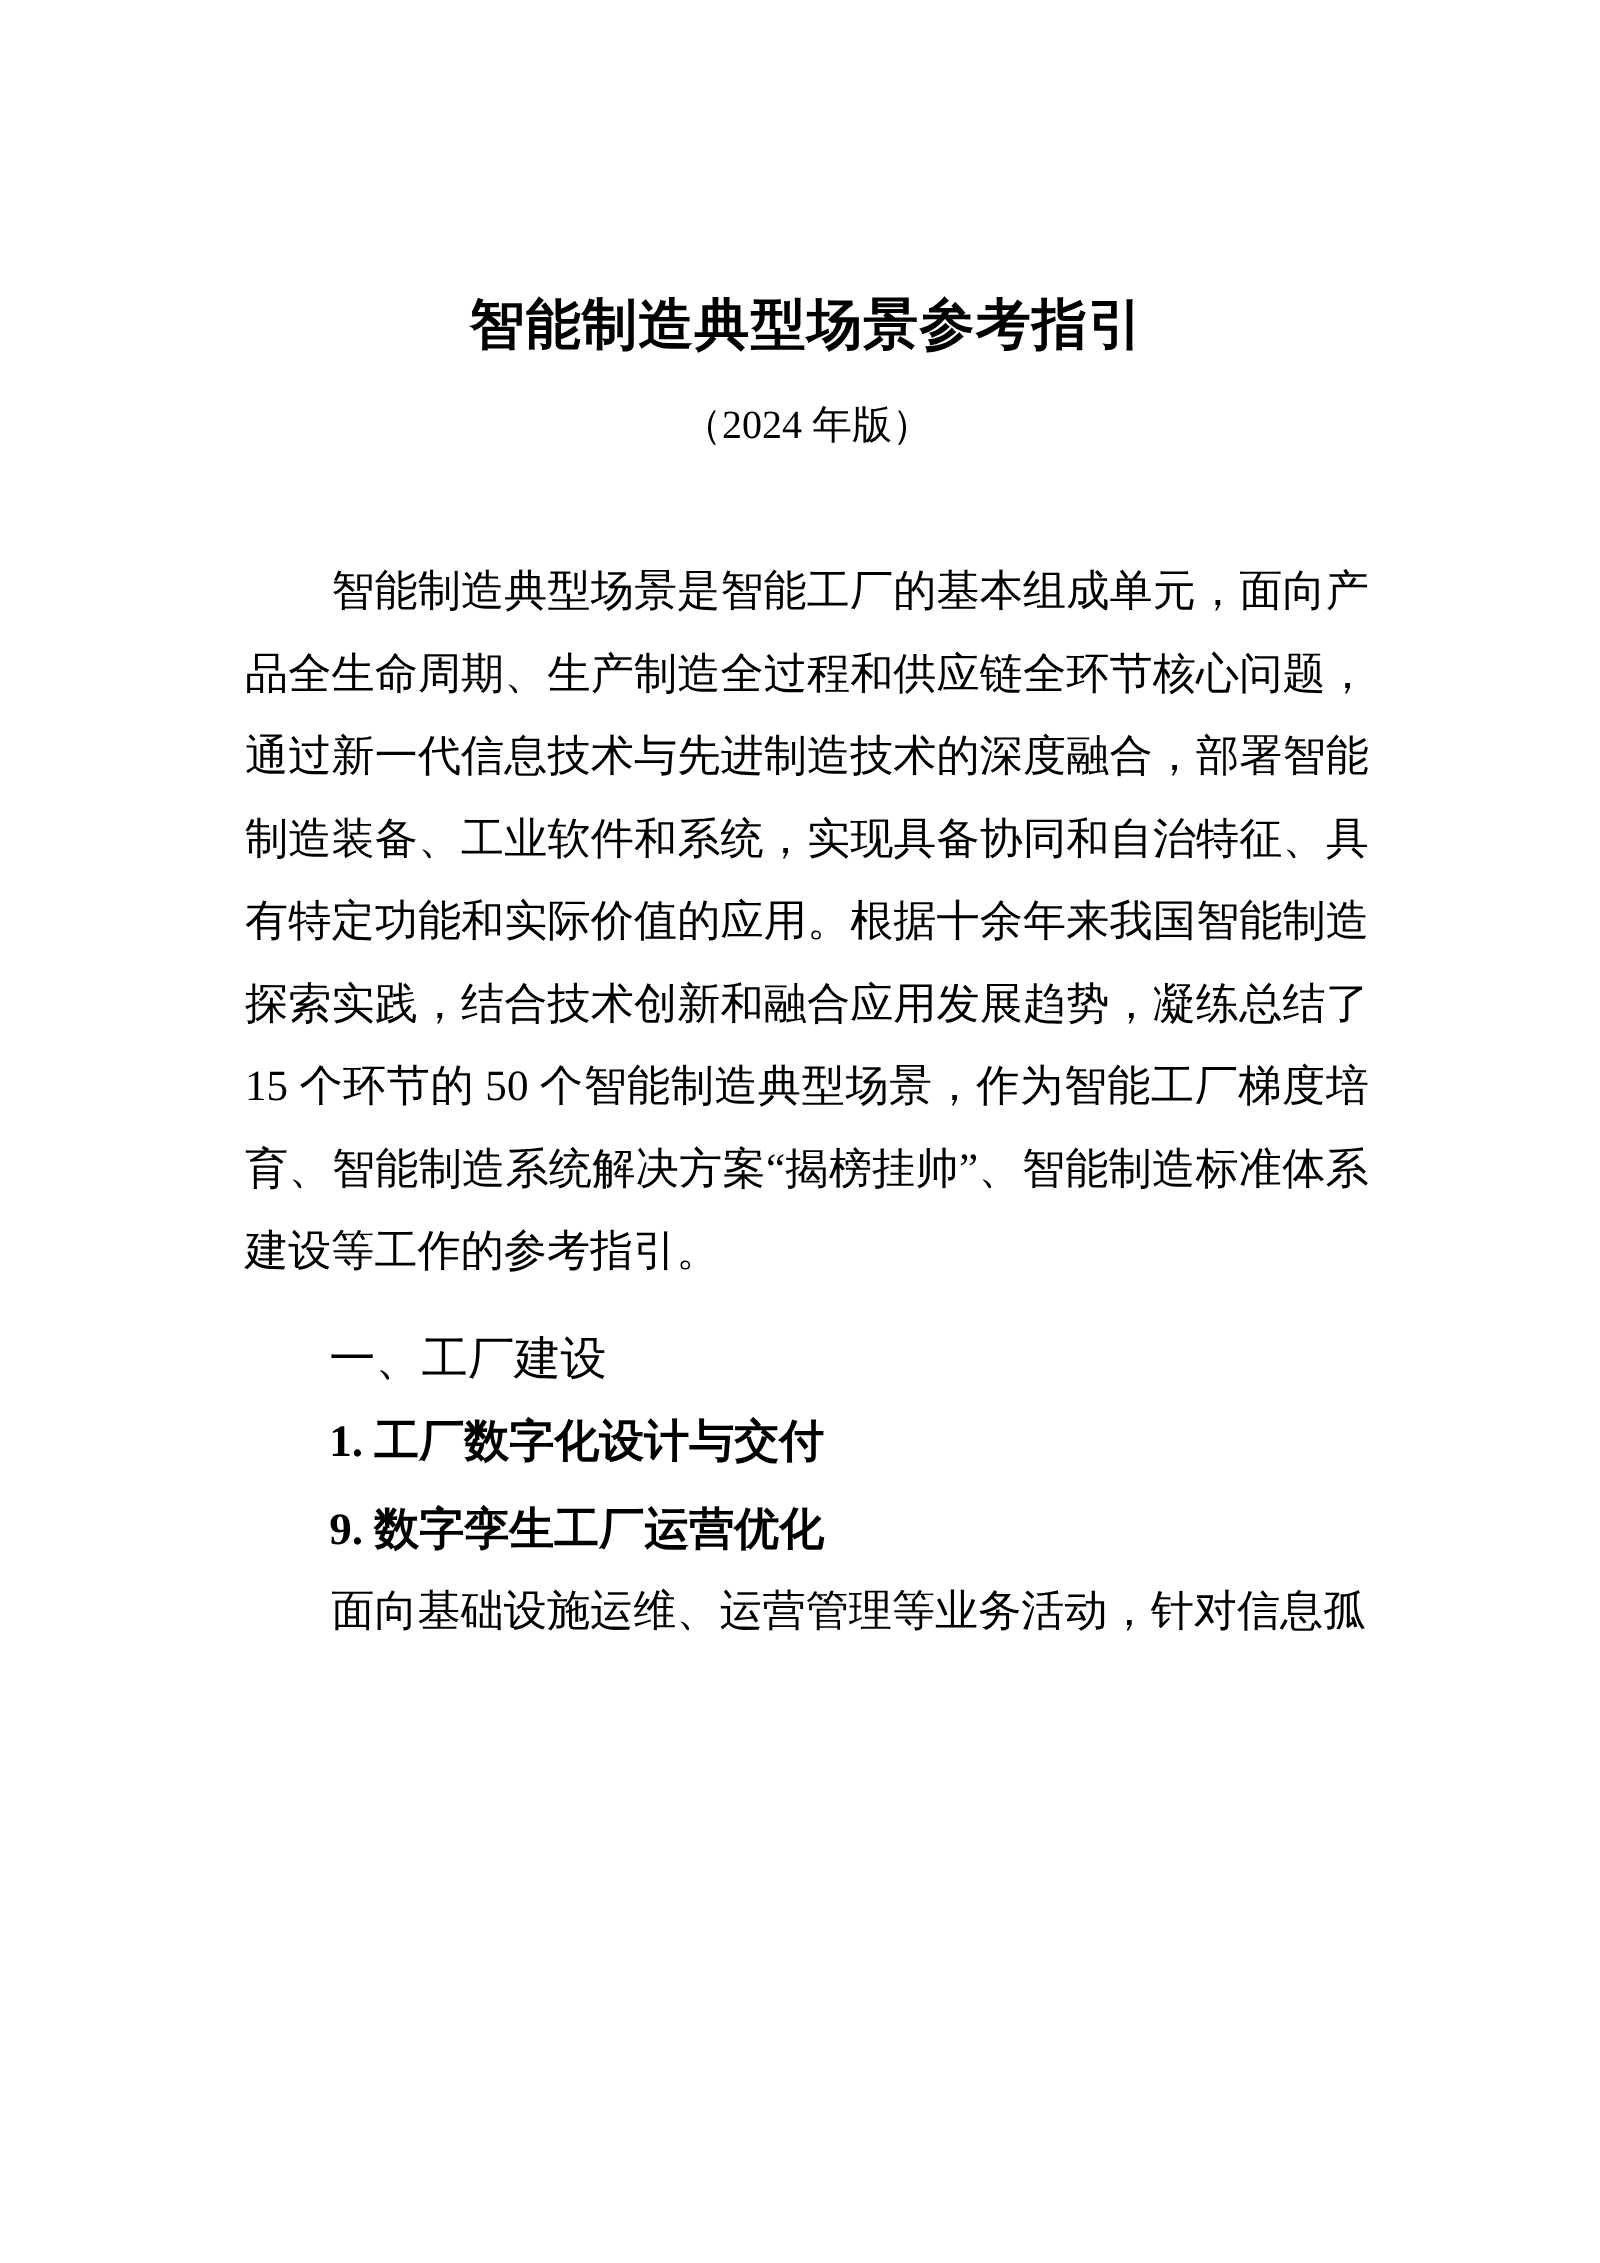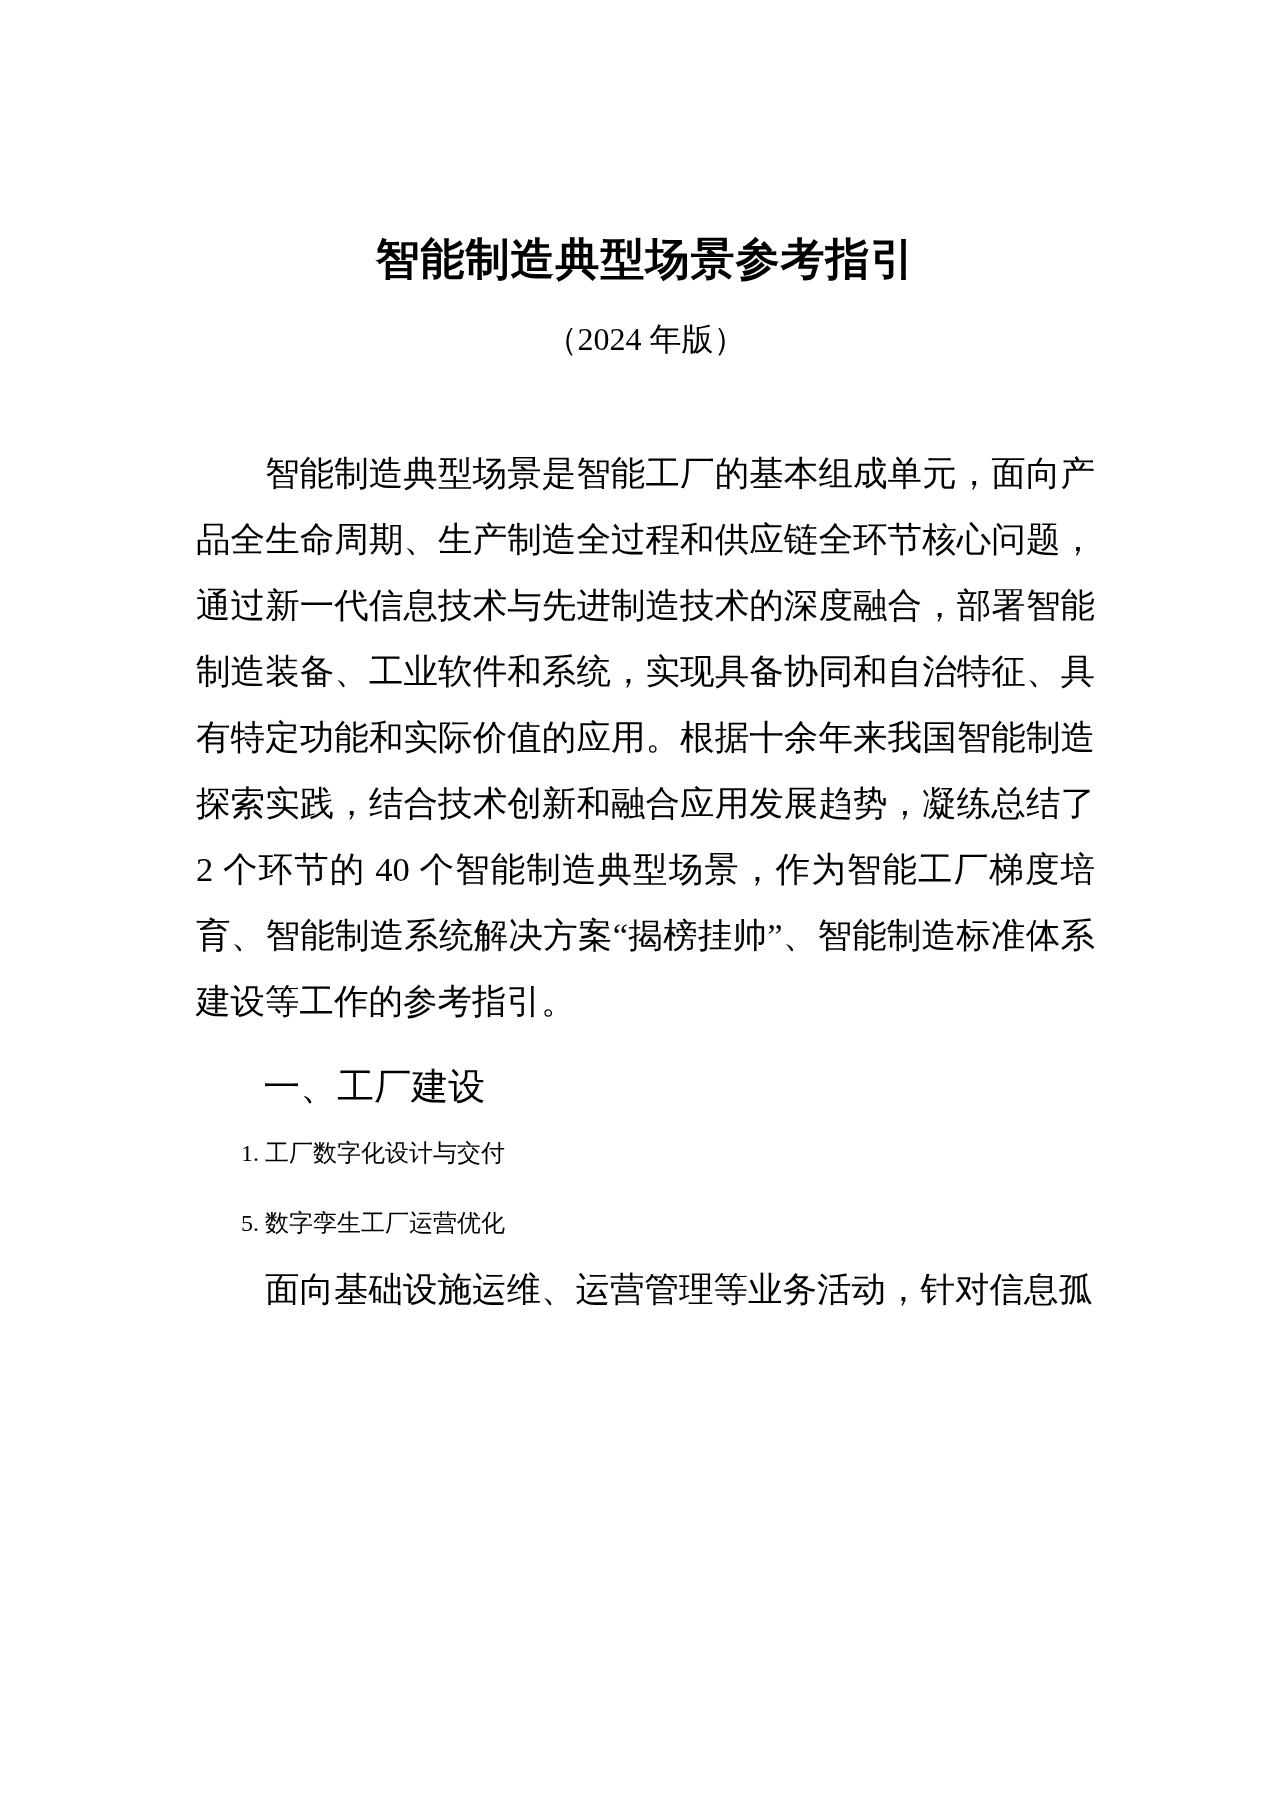--- a/index.html
+++ b/index.html
@@ -53,23 +53,23 @@
   .section-heading {
     margin: 20px 0 0 0;
     font-size: 37px;
     line-height: 66px;
     font-weight: 400;
     text-indent: 1.82em;
     font-family: "Liberation Sans", "DejaVu Sans", sans-serif;
   }
   .sub-heading {
     margin: 0;
-    font-size: 24px;
+    font-size: 36px;
     line-height: 66px;
-    font-weight: 400;
+    font-weight: 700;
     text-indent: 1.87em;
     font-family: "Liberation Serif", "DejaVu Serif", serif;
   }
   .para-2 { margin-top: 4px; }
   .sub-heading-2 { margin-top: 4px; }
   .page-number {
     position: absolute;
     left: 0;
     right: 0;
     top: 1684px;
@@ -82,27 +82,27 @@
 </head>
 <body>
 
 <div class="page">
   <div class="content">
 
     <h1 class="doc-title">智能制造典型场景参考指引</h1>
 
     <div class="doc-subtitle">（2024 年版）</div>
 
-    <p class="body-para intro-para">智能制造典型场景是智能工厂的基本组成单元，面向产品全生命周期、生产制造全过程和供应链全环节核心问题，通过新一代信息技术与先进制造技术的深度融合，部署智能制造装备、工业软件和系统，实现具备协同和自治特征、具有特定功能和实际价值的应用。根据十余年来我国智能制造探索实践，结合技术创新和融合应用发展趋势，凝练总结了 2 个环节的 40 个智能制造典型场景，作为智能工厂梯度培育、智能制造系统解决方案“揭榜挂帅”、智能制造标准体系建设等工作的参考指引。</p>
+    <p class="body-para intro-para">智能制造典型场景是智能工厂的基本组成单元，面向产品全生命周期、生产制造全过程和供应链全环节核心问题，通过新一代信息技术与先进制造技术的深度融合，部署智能制造装备、工业软件和系统，实现具备协同和自治特征、具有特定功能和实际价值的应用。根据十余年来我国智能制造探索实践，结合技术创新和融合应用发展趋势，凝练总结了 15 个环节的 50 个智能制造典型场景，作为智能工厂梯度培育、智能制造系统解决方案“揭榜挂帅”、智能制造标准体系建设等工作的参考指引。</p>
 
     <h2 class="section-heading">一、工厂建设</h2>
 
     <h3 class="sub-heading">1. 工厂数字化设计与交付</h3>
 
 
-    <h3 class="sub-heading sub-heading-2">5. 数字孪生工厂运营优化</h3>
+    <h3 class="sub-heading sub-heading-2">9. 数字孪生工厂运营优化</h3>
 
     <p class="body-para">面向基础设施运维、运营管理等业务活动，针对信息孤</p>
 
   </div>
 
   <div class="page-number">1</div>
 </div>
 
 </body></html>

